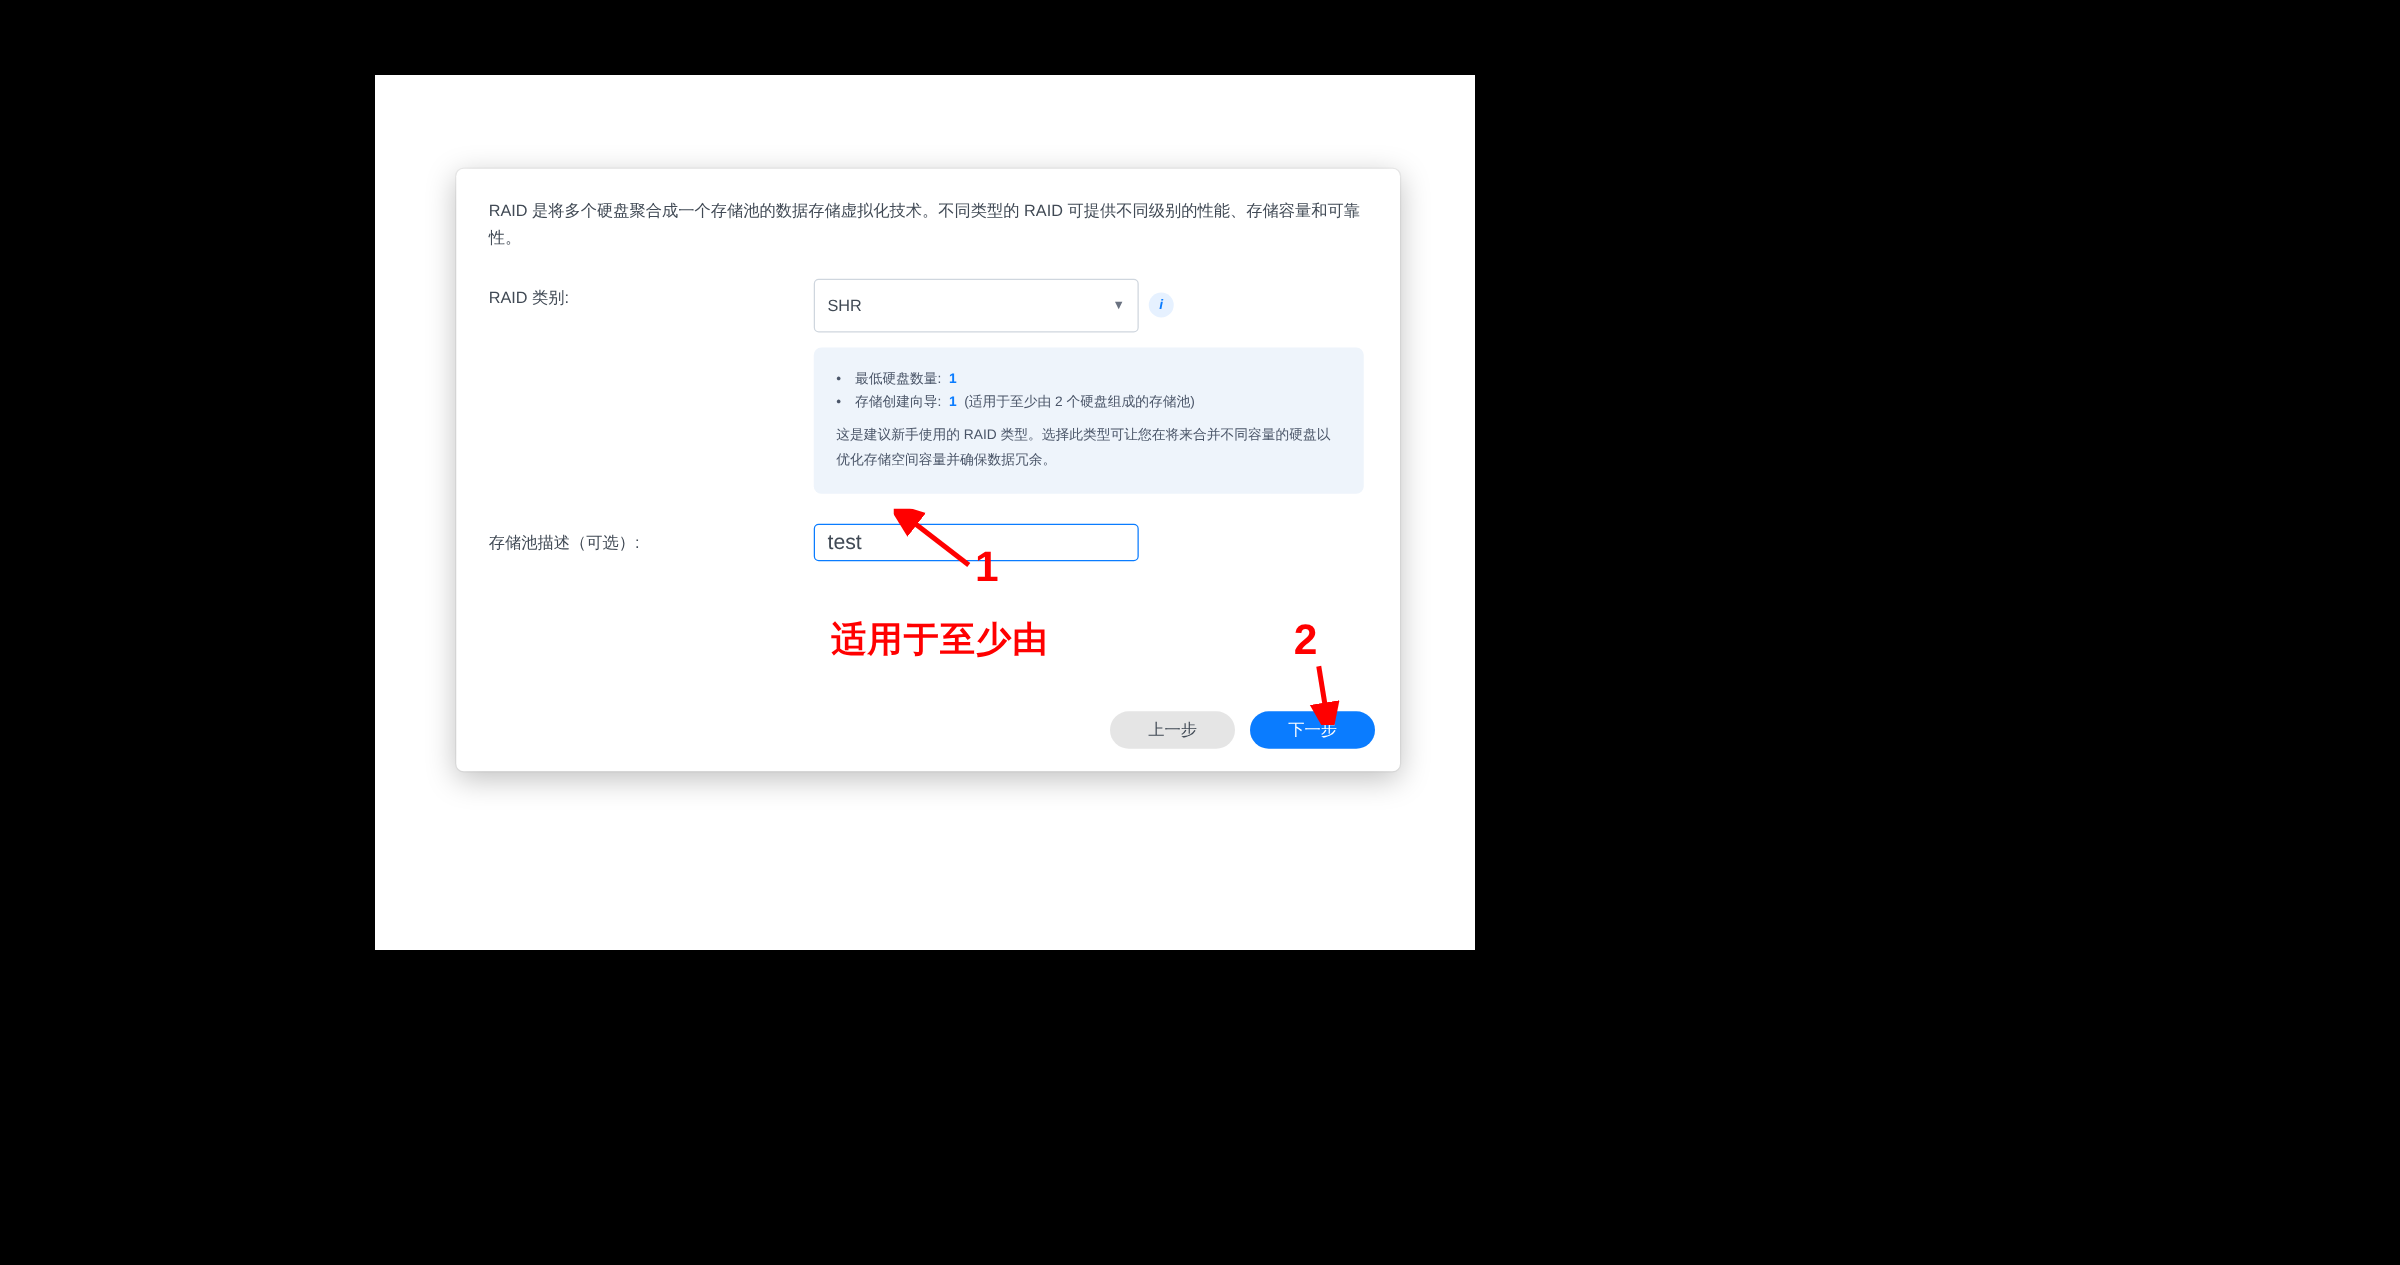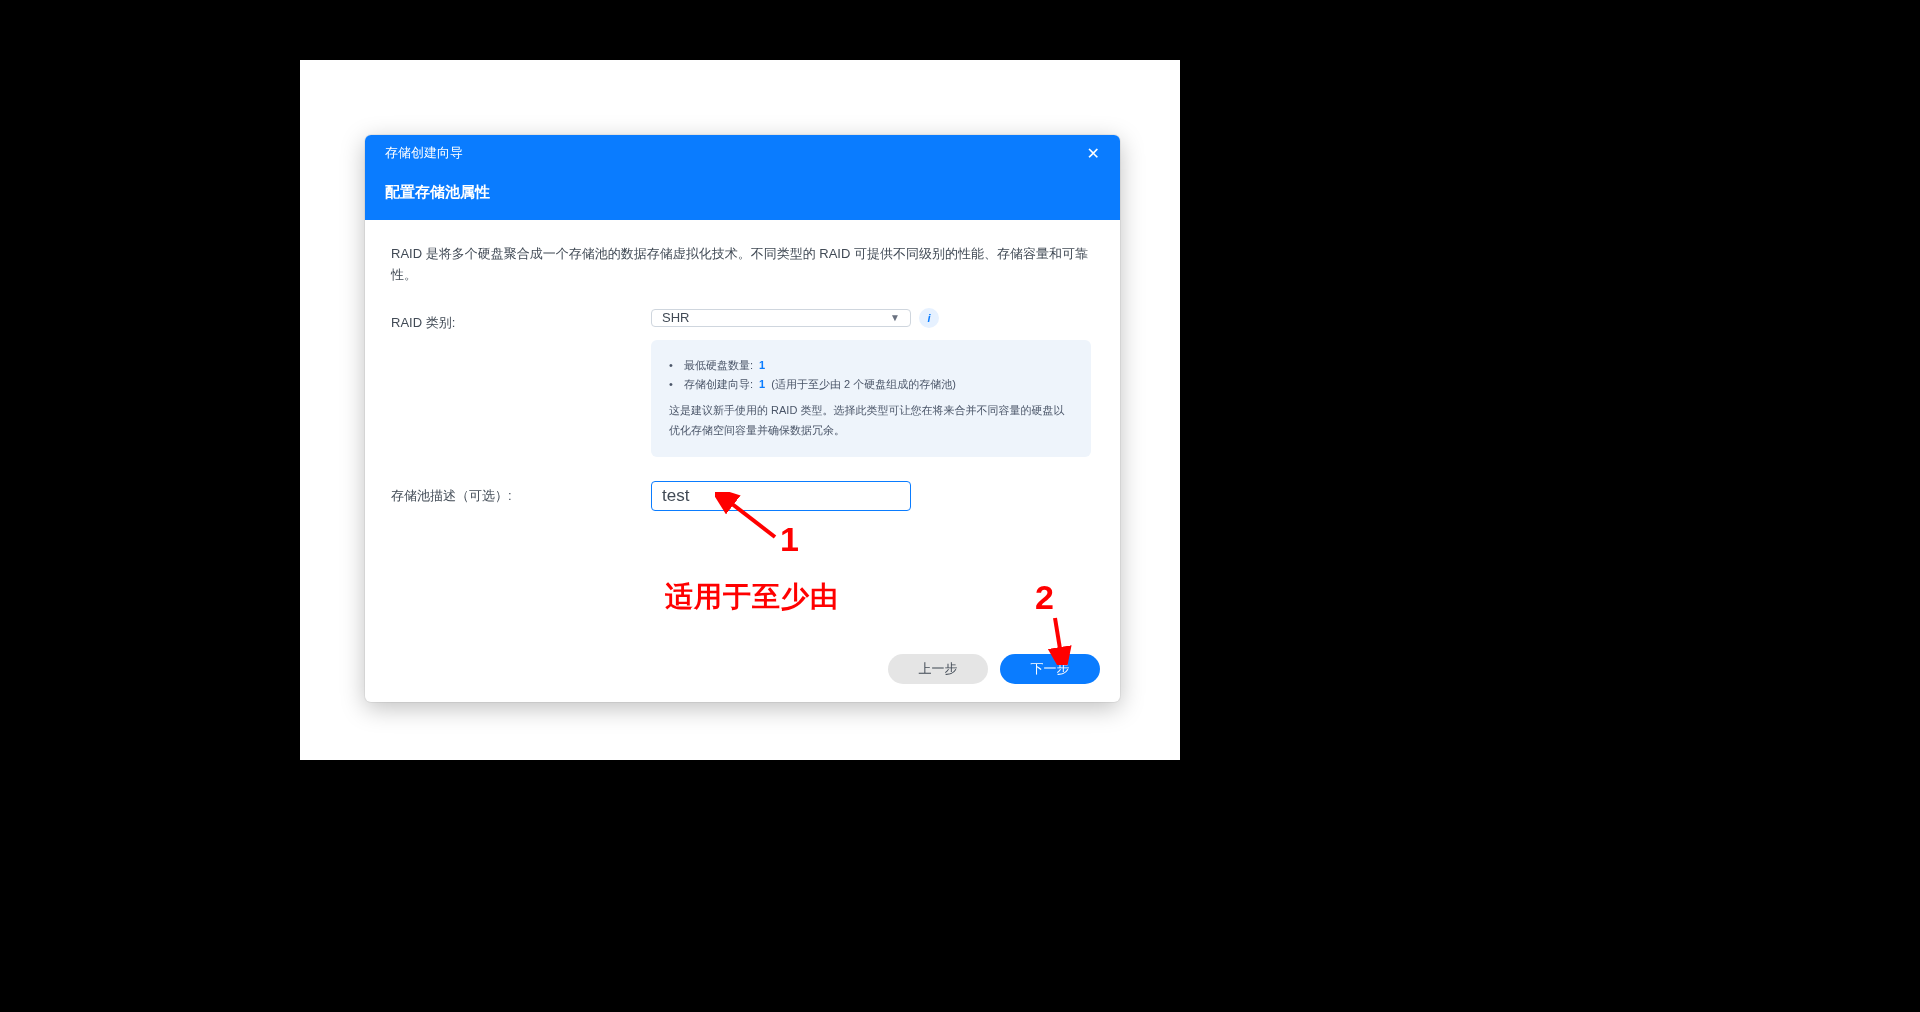--- a/index.html
+++ b/index.html
@@ -76,21 +76,21 @@
   .form-control-col {
     flex: 1;
   }
   .select-wrap {
     display: flex;
     align-items: center;
     gap: 8px;
   }
   .select {
     width: 260px;
-    height: 18px;
+    height: 43px;
     border: 1px solid #cfd6de;
     border-radius: 4px;
     display: flex;
     align-items: center;
     justify-content: space-between;
     padding: 0 10px;
     background: #fff;
     cursor: pointer;
     font-size: 13px;
     color: #414a55;
@@ -191,27 +191,20 @@
     position: absolute;
     pointer-events: none;
   }
 </style>
 </head>
 <body>
 
 <div class="outer-frame">
   <div class="modal">
 
-    <div class="modal-header">
-      <div class="modal-title-row">
-        <span>存储创建向导</span>
-        <span class="close-x">✕</span>
-      </div>
-      <div class="modal-subtitle">配置存储池属性</div>
-    </div>
 
     <div class="modal-body">
       <div class="intro">RAID 是将多个硬盘聚合成一个存储池的数据存储虚拟化技术。不同类型的 RAID 可提供不同级别的性能、存储容量和可靠性。</div>
 
       <div class="form-row">
         <div class="form-label">RAID 类别:</div>
         <div class="form-control-col">
           <div class="select-wrap">
             <div class="select">
               <span>SHR</span>

